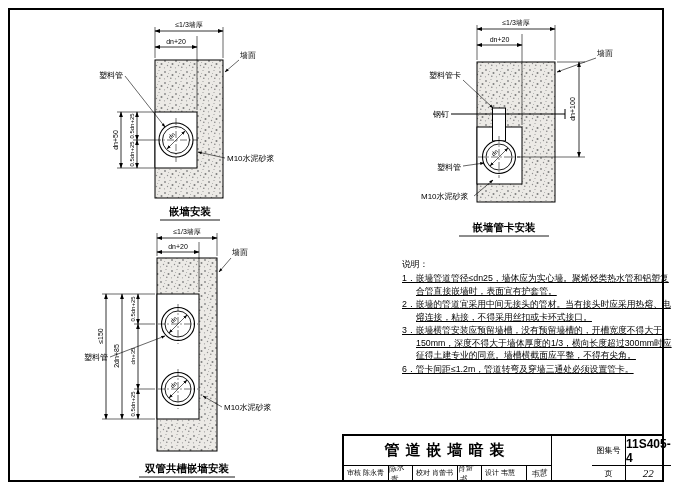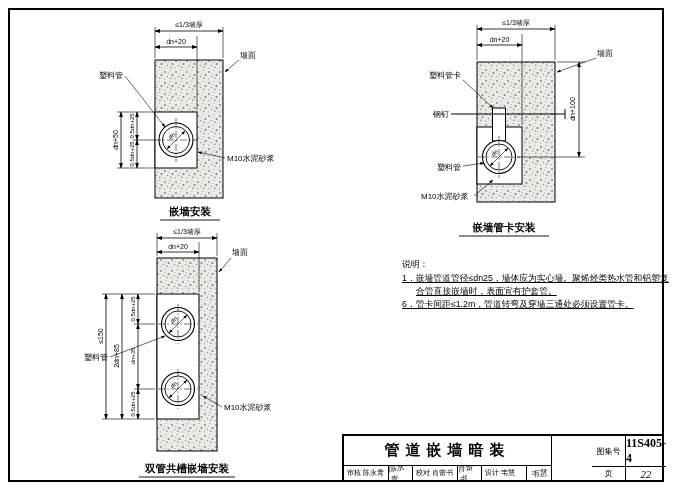--- a/index.html
+++ b/index.html
@@ -40,21 +40,21 @@
   .ap-l { margin-right:2px; }
   .sig { font-family:"Liberation Serif","DejaVu Serif",serif; font-style:italic;
     font-size:8px; transform:rotate(-8deg); display:inline-block; color:#1a1a1a; }
   .tb-right { width:100px; display:flex; flex-direction:column; }
   .tb-cellrow { display:flex; }
   .tb-atlas { flex:1; }
   .tb-page { height:15px; border-top:1px solid #000; }
   .tb-lbl { width:34px; border-right:1px solid #000; display:flex; align-items:center;
     justify-content:center; font-size:8px; }
   .tb-val { flex:1; display:flex; align-items:center; justify-content:center; }
-  .tb-atlasnum { font-size:12px; font-weight:bold; font-family:Liberation Serif, serif; }
+  .tb-atlasnum { font-size:12px; font-weight:bold; font-family:Liberation Sans, sans-serif; }
   .tb-pagenum { font-size:11px; font-family:"Liberation Serif","DejaVu Serif",serif;font-style:italic; }
 </style>
 </head>
 <body>
 
 <div class="frame">
 
   <svg class="diag" style="left:87px;top:4px;width:200px;height:212px" viewBox="0 0 200 212">
     <defs>
       <pattern id="st1" width="11" height="11" patternUnits="userSpaceOnUse">
@@ -231,20 +231,22 @@
       <text class="lt" x="142" y="186">M10水泥砂浆</text>
       <line class="el" x1="140" y1="183" x2="121" y2="172" marker-end="url(#ar3)"></line>
       <text class="cap" x="105" y="248" text-anchor="middle">双管共槽嵌墙安装</text>
       <line x1="57" y1="253" x2="153" y2="253" stroke="#000" stroke-width="0.9"></line>
     </g>
   </svg>
 
   <div class="notes">
     <div class="notes-heading">说明：</div>
     <div class="note-item">1．嵌墙管道管径≤dn25，墙体应为实心墙。聚烯烃类热水管和铝塑复合管直接嵌墙时，表面宜有护套管。</div>
+    <div class="note-item">2．嵌墙的管道宜采用中间无接头的管材。当有接头时应采用热熔、电熔连接，粘接，不得采用丝扣或卡环式接口。</div>
+    <div class="note-item">3．嵌墙横管安装应预留墙槽，没有预留墙槽的，开槽宽度不得大于150mm，深度不得大于墙体厚度的1/3，横向长度超过300mm时应征得土建专业的同意。墙槽横截面应平整，不得有尖角。</div>
     <div class="note-item">6．管卡间距≤1.2m，管道转弯及穿墙三通处必须设置管卡。</div>
   </div>
 
   <div class="titleblock">
     <div class="tb-left">
       <div class="tb-title">管道嵌墙暗装</div>
       <div class="ap-row">
         <div class="ap-cell ap-name-cell">
           <span class="ap-l">审核</span>
           <span class="ap-n">陈永青</span>

